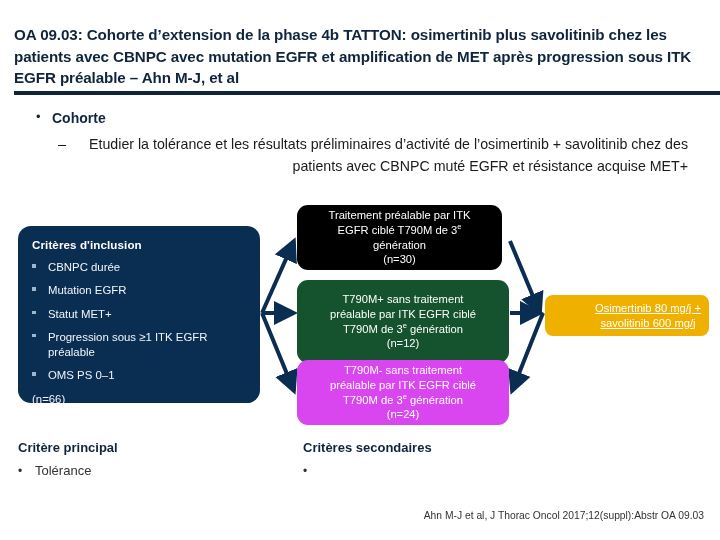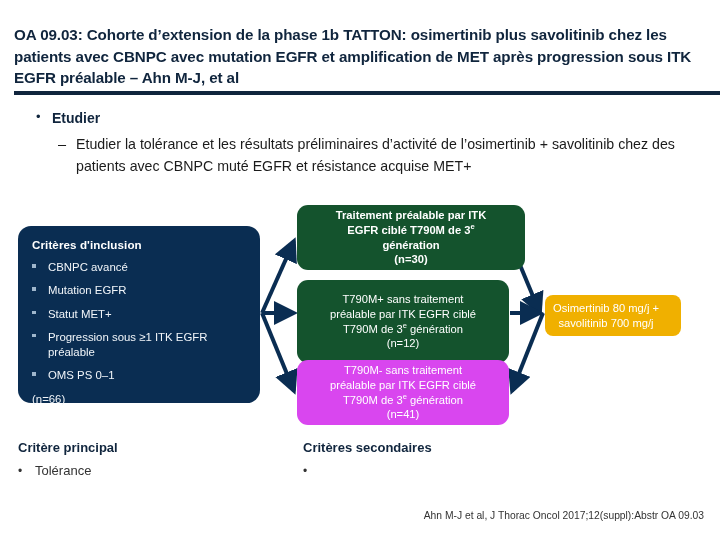--- a/index.html
+++ b/index.html
@@ -74,20 +74,21 @@
     flex: 0 0 18px;
     font-size: 14.5px;
     line-height: 1.5;
     color: #1b1b1b;
   }
   #objective-sub-text {
     font-size: 14.2px;
     line-height: 1.5;
     color: #1b1b1b;
     width: 612px;
+    text-align: right;
   }
 
   
   #diagram {
     position: absolute;
     left: 0;
     top: 195px;
     width: 720px;
     height: 245px;
   }
@@ -156,56 +157,56 @@
     justify-content: center;
     text-align: center;
     padding: 4px 10px;
     font-size: 11.2px;
     line-height: 1.33;
     color: #ffffff;
   }
   #arm-prior-t790m {
     left: 297px;
     top: 10px;
-    width: 228px;
+    width: 205px;
     height: 65px;
-    background: #14532d;
-    font-weight: bold;
+    background: #000000;
   }
   #arm-t790m-pos {
     left: 297px;
     top: 85px;
     width: 212px;
     height: 83px;
     background: #14532d;
   }
   #arm-t790m-neg {
     left: 297px;
     top: 165px;
     width: 212px;
     height: 65px;
     background: #d946ef;
   }
   #treatment-box {
     position: absolute;
     left: 545px;
     top: 100px;
-    width: 136px;
+    width: 164px;
     height: 41px;
     background: #f0b000;
     border-radius: 8px;
     box-sizing: border-box;
     display: flex;
     align-items: center;
-    justify-content: flex-start;
+    justify-content: flex-end;
     text-align: center;
     font-size: 11.2px;
     line-height: 1.33;
     color: #ffffff;
     padding: 3px 8px;
+    text-decoration: underline;
   }
   .arm-box sup, #treatment-box sup {
     font-size: 0.68em;
     vertical-align: super;
     line-height: 0;
   }
 
   
   #criteria-primary {
     position: absolute;
@@ -249,28 +250,28 @@
     top: 510px;
     font-size: 10.3px;
     color: #333333;
     text-align: left;
   }
 </style>
 </head>
 <body>
 
 <div id="title-block">
-  <div id="title-text">OA 09.03: Cohorte d’extension de la phase 1b TATTON: osimertinib plus savolitinib chez les patients avec CBNPC avec mutation EGFR et amplification de MET après progression sous ITK EGFR préalable – Ahn M-J, et al</div>
+  <div id="title-text">OA 09.03: Cohorte d’extension de la phase 4b TATTON: osimertinib plus savolitinib chez les patients avec CBNPC avec mutation EGFR et amplification de MET après progression sous ITK EGFR préalable – Ahn M-J, et al</div>
 </div>
 <div id="title-rule"></div>
 
 <div id="objective-block">
   <div class="obj-row">
     <span class="obj-bullet">•</span>
-    <span id="objective-heading">Etudier</span>
+    <span id="objective-heading">Cohorte</span>
   </div>
   <div id="objective-sub">
     <span class="obj-dash">–</span>
     <span id="objective-sub-text">Etudier la tolérance et les résultats préliminaires d’activité de l’osimertinib + savolitinib chez des patients avec CBNPC muté EGFR et résistance acquise MET+</span>
   </div>
 </div>
 
 <div id="diagram">
 
   <svg id="connectors" viewBox="0 0 720 245">
@@ -293,21 +294,21 @@
     </g>
   </svg>
 
   <div id="inclusion-box">
     <div id="inclusion-title">Critères d'inclusion</div>
 
     <div class="incl-row">
       <span class="incl-sq">
           <i></i>
         </span>
-      <span class="incl-text">CBNPC avancé</span>
+      <span class="incl-text">CBNPC durée</span>
     </div>
     <div class="incl-row">
       <span class="incl-sq">
           <i></i>
         </span>
       <span class="incl-text">Mutation EGFR</span>
     </div>
     <div class="incl-row">
       <span class="incl-sq">
           <i></i>
@@ -346,28 +347,28 @@
       <span>T790M de 3</span><sup>e</sup><span> génération</span><br>
       <span>(n=12)</span>
     </div>
   </div>
 
   <div class="arm-box" id="arm-t790m-neg">
     <div>
       <span>T790M- sans traitement</span><br>
       <span>préalable par ITK EGFR ciblé</span><br>
       <span>T790M de 3</span><sup>e</sup><span> génération</span><br>
-      <span>(n=41)</span>
+      <span>(n=24)</span>
     </div>
   </div>
 
   <div id="treatment-box">
     <div>
       <span>Osimertinib 80 mg/j +</span><br>
-      <span>savolitinib 700 mg/j</span>
+      <span>savolitinib 600 mg/j</span>
     </div>
   </div>
 
 </div>
 
 <div id="criteria-primary">
   <div class="crit-head">Critère principal</div>
   <div class="crit-row">
     <span class="crit-bullet">•</span>
     <span class="crit-text">Tolérance</span>

